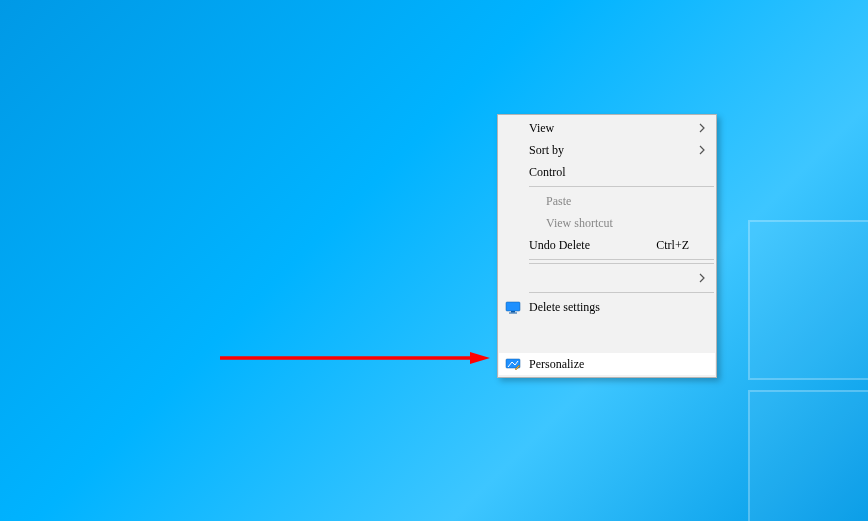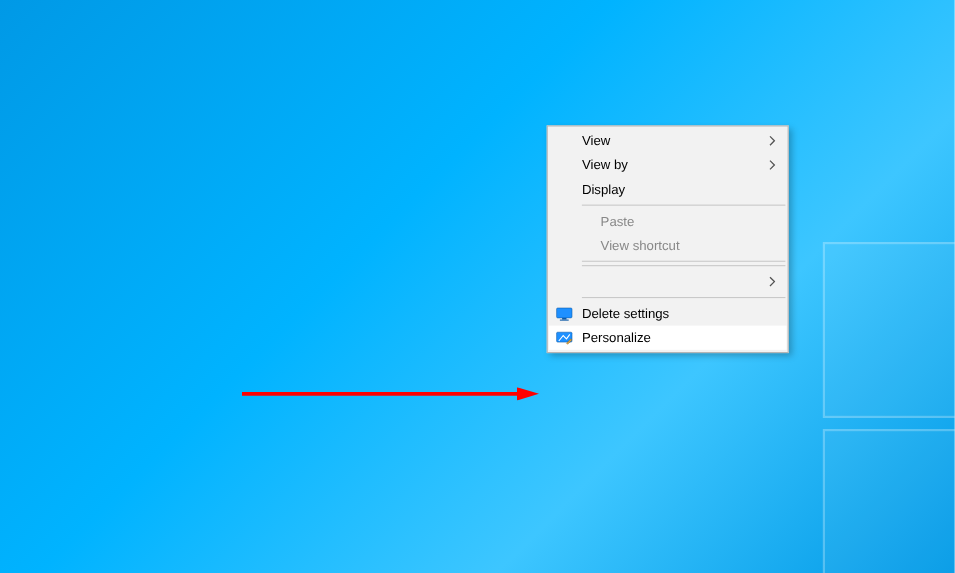--- a/index.html
+++ b/index.html
@@ -1,20 +1,21 @@
 <!DOCTYPE html>
 <html><head>
 <meta charset="utf-8">
 <style>
   * { box-sizing: border-box; margin: 0; padding: 0; }
   html, body { width: 868px; height: 521px; overflow: hidden; font-family: "Segoe UI", Tahoma, sans-serif; }
   .desktop {
     position: relative;
     width: 868px; height: 521px;
     background: linear-gradient(135deg, #0099e6 0%, #00b3ff 40%, #3dc6ff 70%, #0099e6 100%);
+    font-family: Liberation Serif, serif;
   }
   
   .ray1, .ray2 {
     position: absolute;
     border: 2px solid rgba(255,255,255,0.25);
     background: rgba(255,255,255,0.05);
   }
   .ray1 { right: -40px; top: 220px; width: 160px; height: 160px; }
   .ray2 { right: -40px; top: 390px; width: 160px; height: 160px; }
 
@@ -31,21 +32,21 @@
   }
   .menu-item {
     display: flex;
     align-items: center;
     height: 22px;
     padding: 0 26px 0 30px;
     position: relative;
     cursor: default;
   }
   .menu-item.disabled { color: #888; padding-left: 47px; }
-  .menu-item.highlight { background: #ffffff; }
+  .menu-item.highlight { background: #ffffff; margin-top: 35px; }
   .menu-item .label { flex: 1; white-space: nowrap; }
   .menu-item .shortcut { color: #000; font-size: 12px; }
   .chevron {
     position: absolute; right: 10px; top: 50%; transform: translateY(-50%);
     width: 6px; height: 10px;
   }
   .chevron svg { display:block; }
   .sep {
     height: 1px;
     background: #c9c9c9;
@@ -77,42 +78,46 @@
     <div class="menu-item">
       <span class="label">View</span>
       <span class="chevron">
         <svg width="6" height="10" viewBox="0 0 6 10">
             <path d="M1 1 L5 5 L1 9" fill="none" stroke="#555" stroke-width="1.2"></path>
           </svg>
       </span>
     </div>
 
     <div class="menu-item">
-      <span class="label">View by</span>
+      <span class="label">Sort by</span>
       <span class="chevron">
         <svg width="6" height="10" viewBox="0 0 6 10">
             <path d="M1 1 L5 5 L1 9" fill="none" stroke="#555" stroke-width="1.2"></path>
           </svg>
       </span>
     </div>
 
     <div class="menu-item">
-      <span class="label">Display</span>
+      <span class="label">Control</span>
     </div>
 
     <div class="sep"></div>
 
     <div class="menu-item disabled">
       <span class="label">Paste</span>
     </div>
 
     <div class="menu-item disabled">
       <span class="label">View shortcut</span>
     </div>
 
+    <div class="menu-item">
+      <span class="label">Undo Delete</span>
+      <span class="shortcut">Ctrl+Z</span>
+    </div>
 
     <div class="sep"></div>
 
 
     <div class="sep"></div>
 
     <div class="menu-item">
       <span class="chevron">
         <svg width="6" height="10" viewBox="0 0 6 10">
             <path d="M1 1 L5 5 L1 9" fill="none" stroke="#555" stroke-width="1.2"></path>

